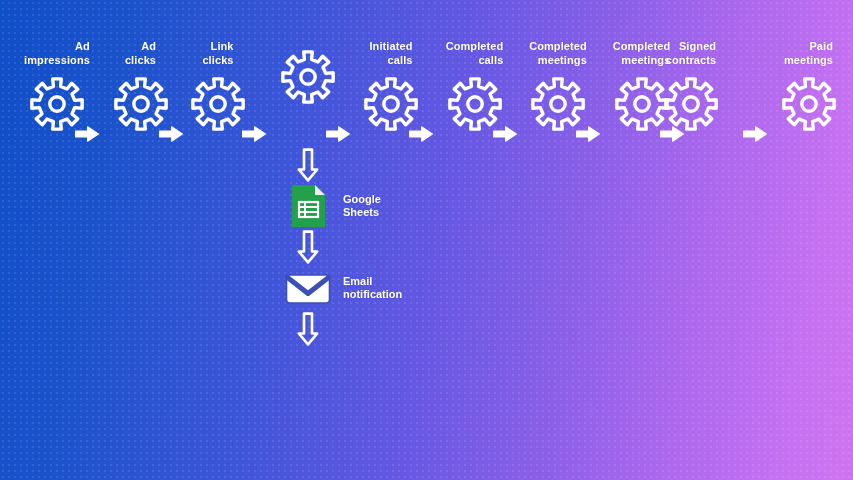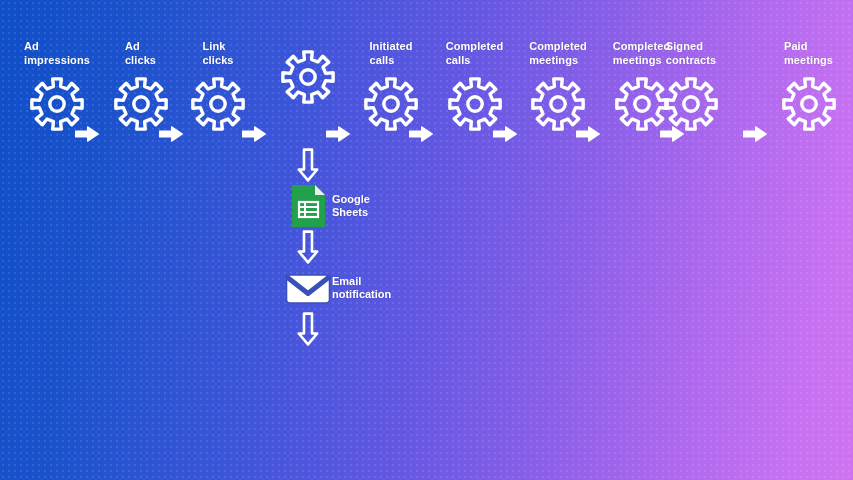--- a/index.html
+++ b/index.html
@@ -15,40 +15,40 @@
 
   
   .pipeline { position:absolute; left:0; top:40px; width:853px; height:120px; }
 
   .stage-col {
     position:absolute; top:0; width:86px;
     display:flex; flex-direction:column; align-items:center;
   }
   .stage-label {
     color:#ffffff; font-size:11px; font-weight:bold; line-height:13.5px;
-    text-align:left; letter-spacing:0.1px; white-space:pre-line;
+    text-align:right; letter-spacing:0.1px; white-space:pre-line;
     text-shadow:0 0 2px rgba(0,0,0,0.18);
   }
   .gear-wrap { margin-top:9px; width:56px; height:56px; }
   .gear-wrap svg { display:block; width:56px; height:56px; }
 
   .arrow-right { position:absolute; top:85px; width:26px; height:18px; }
   .arrow-right svg { display:block; width:26px; height:18px; }
 
   
   .branch { position:absolute; left:255px; top:148px; width:230px; height:265px; }
 
   .arrow-down { width:24px; height:34px; margin-left:41px; }
   .arrow-down svg { display:block; width:24px; height:34px; }
 
   .node { display:flex; align-items:center; height:48px; }
   .node-icon { width:48px; height:48px; margin-left:29px; position:relative; flex:0 0 48px; }
   .node-icon svg { display:block; width:48px; height:48px; }
   .node-label {
-    color:#ffffff; font-size:11px; font-weight:bold;
+    margin-left:11px; color:#ffffff; font-size:11px; font-weight:bold;
     line-height:13.5px; white-space:pre-line; text-shadow:0 0 2px rgba(0,0,0,0.18);
   }
 </style>
 </head>
 <body>
 
 <div id="stage">
 
   <div class="pipeline" id="pipeline">
       <div class="stage-col" style="left: 14px;">

